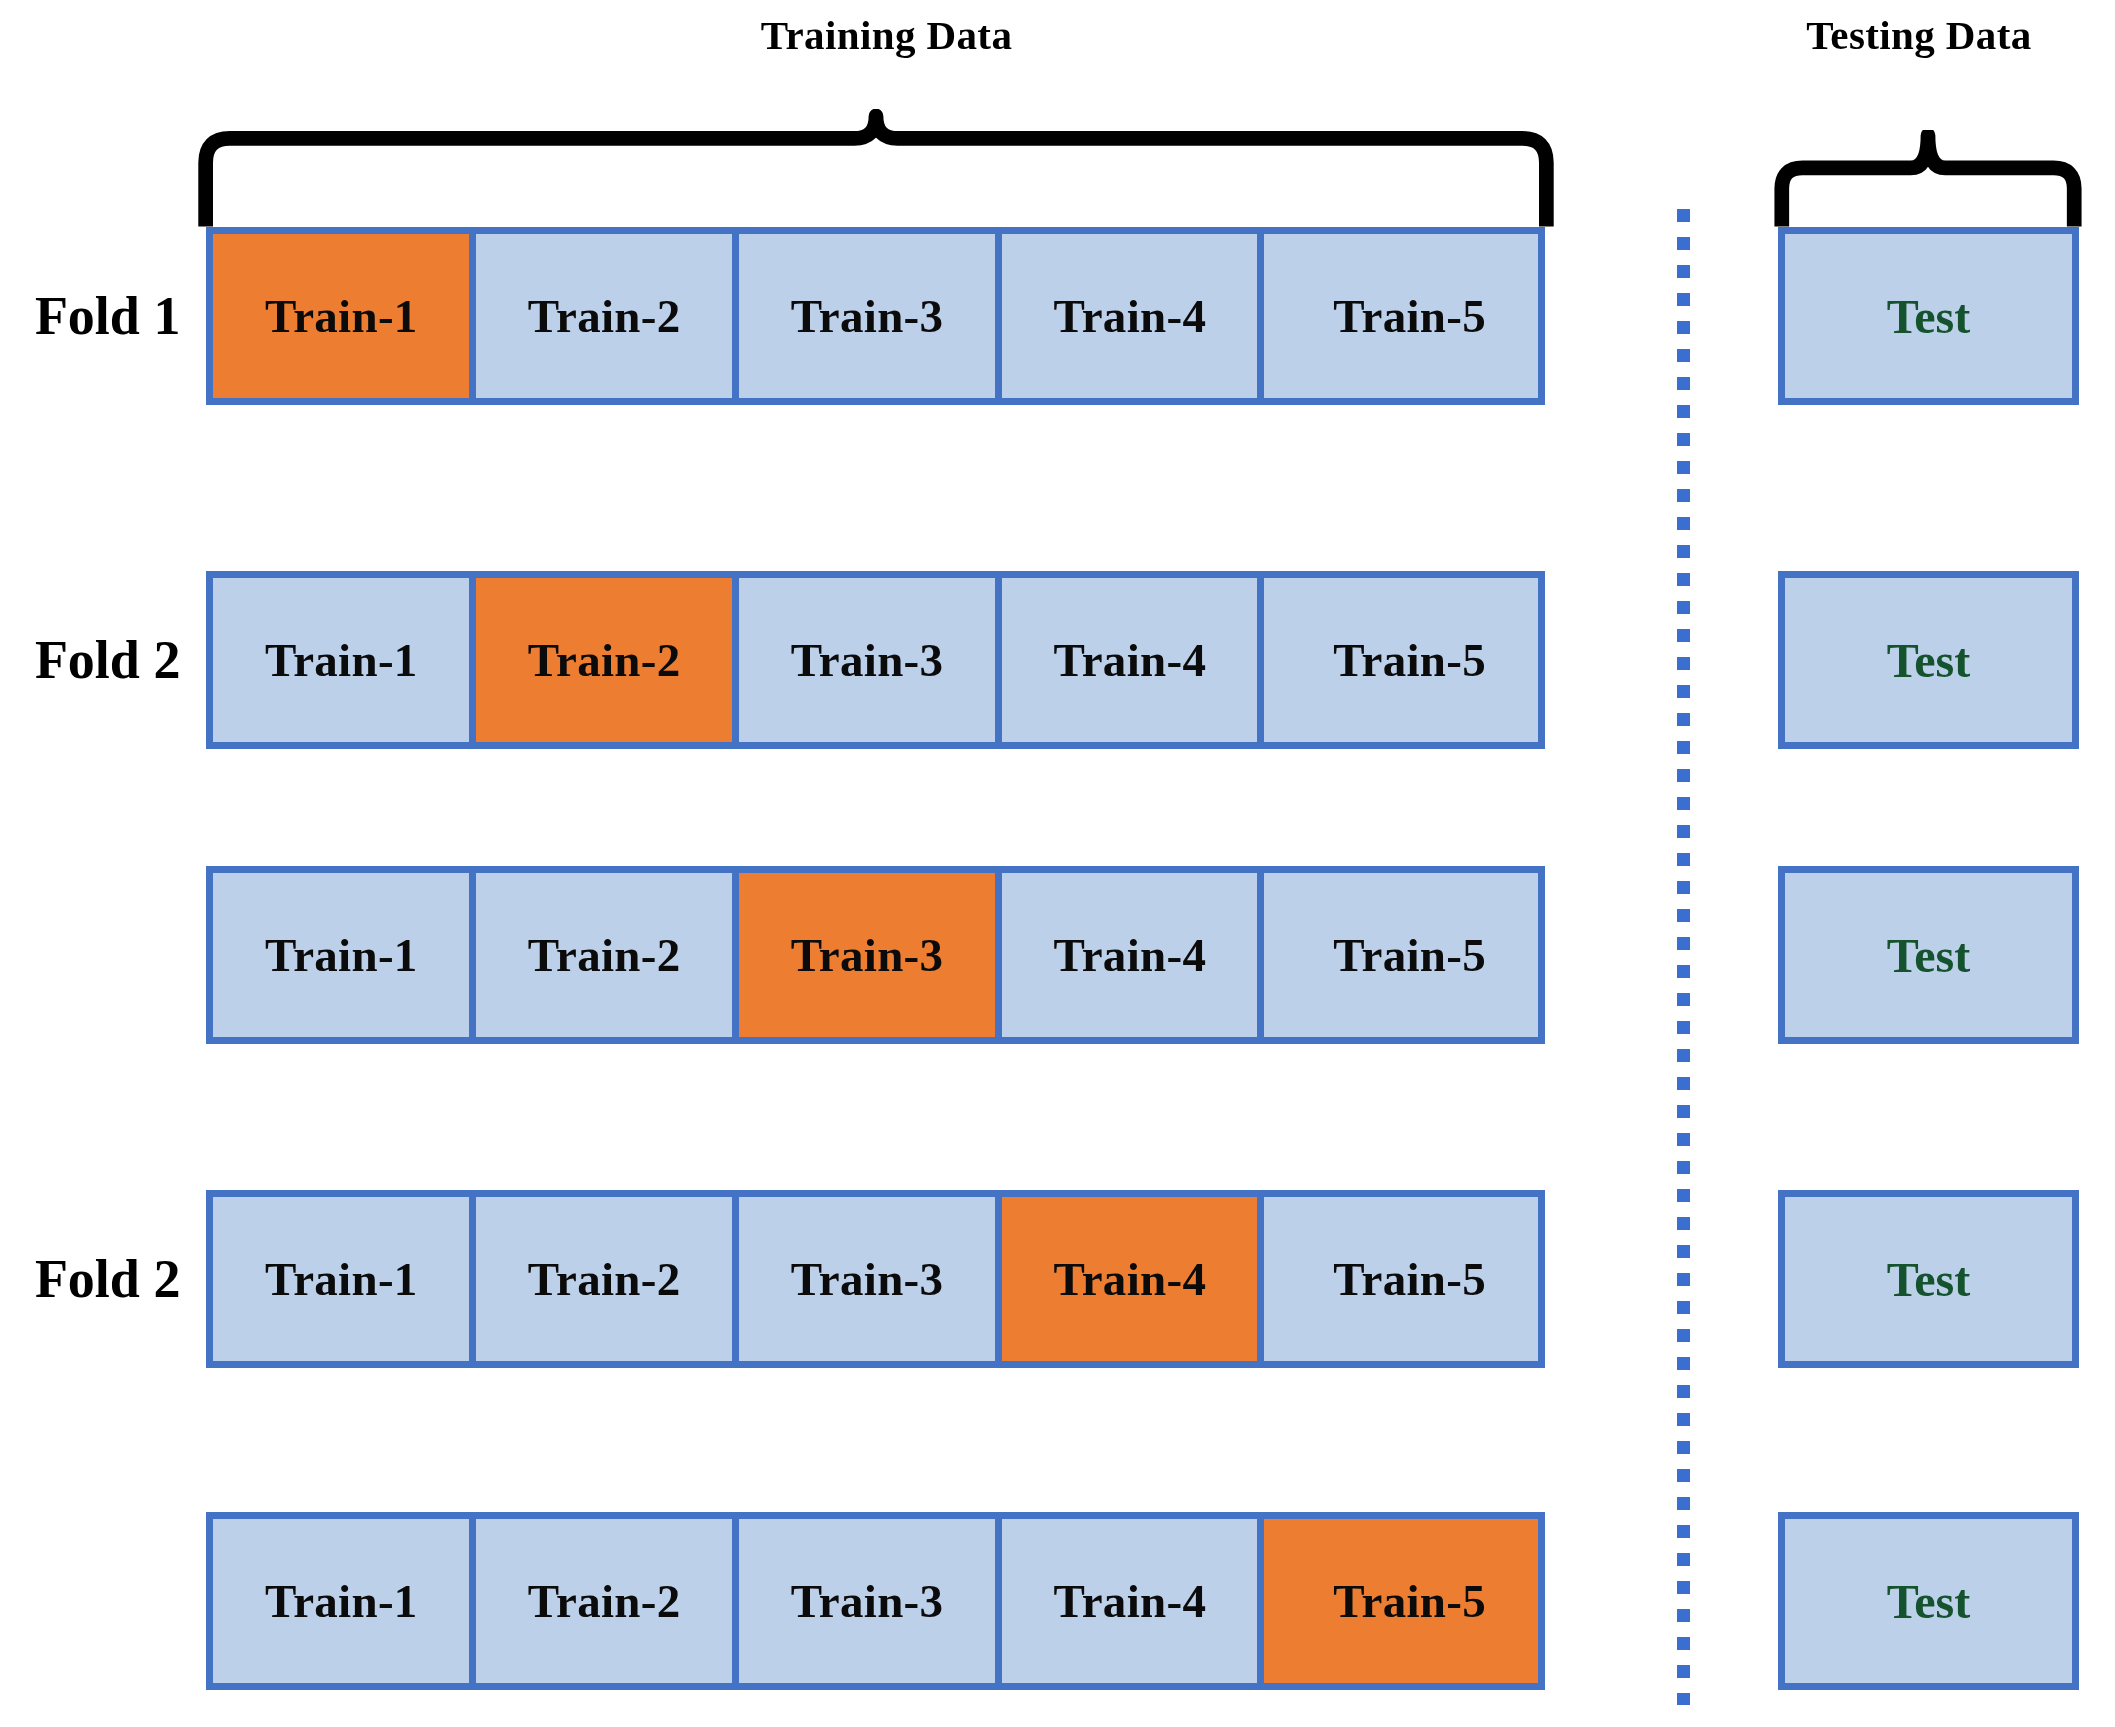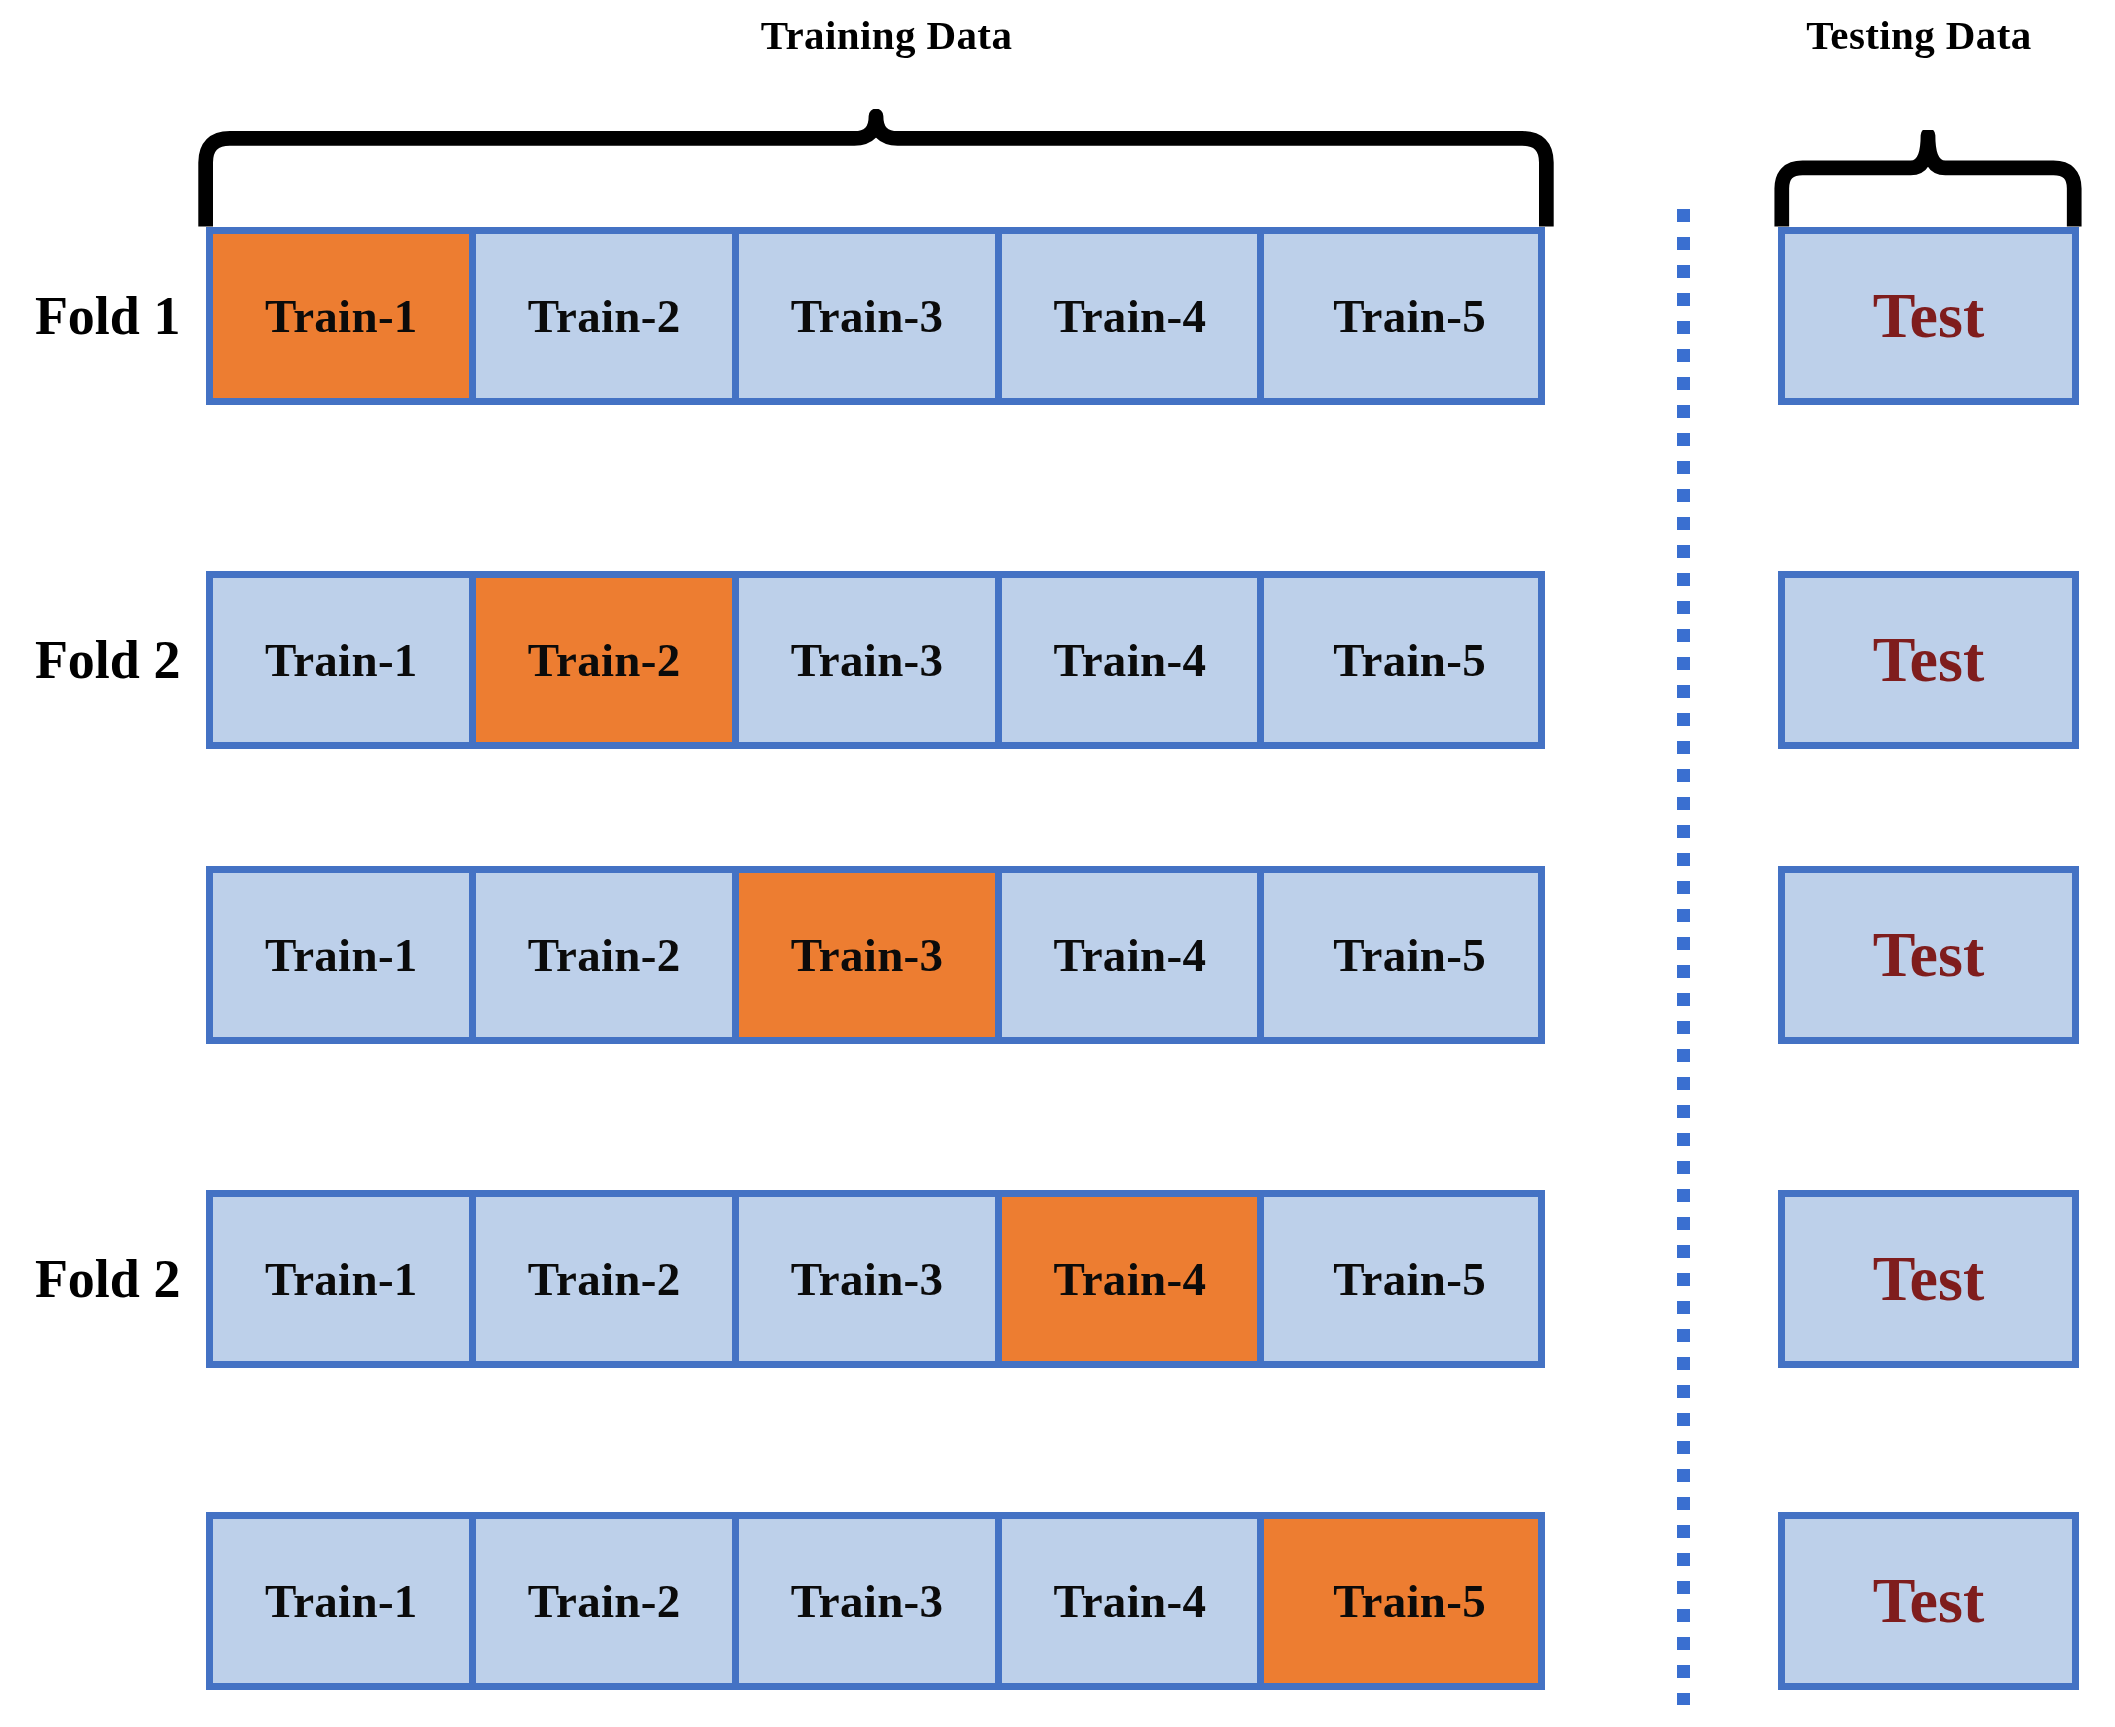--- a/index.html
+++ b/index.html
@@ -131,22 +131,22 @@
     border: 7.8px solid #4472C4;
     box-sizing: border-box;
     background: #BDD0EA;
     display: flex;
     align-items: center;
     justify-content: center;
   }
   .test-label {
     font-family: "Liberation Serif", "DejaVu Serif", serif;
     font-weight: bold;
-    font-size: 64px;
-    color: #7f1d1d;
+    font-size: 48px;
+    color: #14532d;
     white-space: nowrap;
   }
 
   
   #divider {
     position: absolute;
     left: 1677px;
     top: 209px;
     width: 13px;
     height: 1496px;

